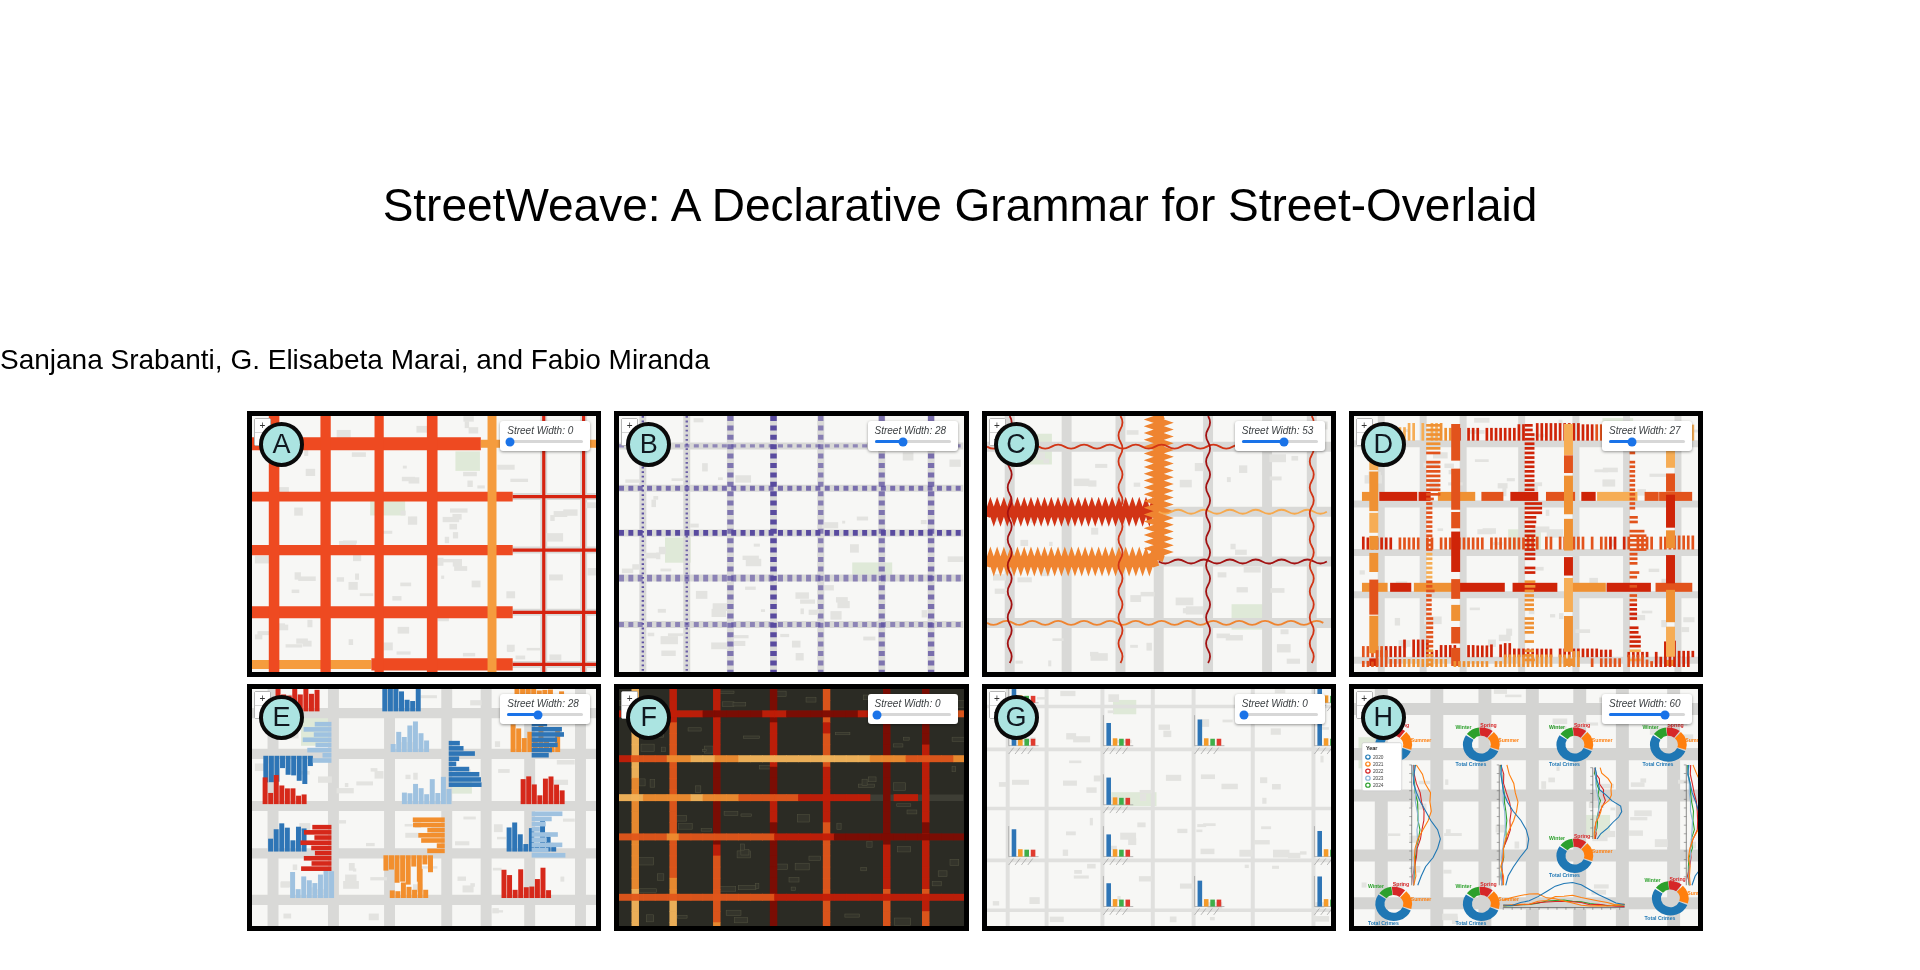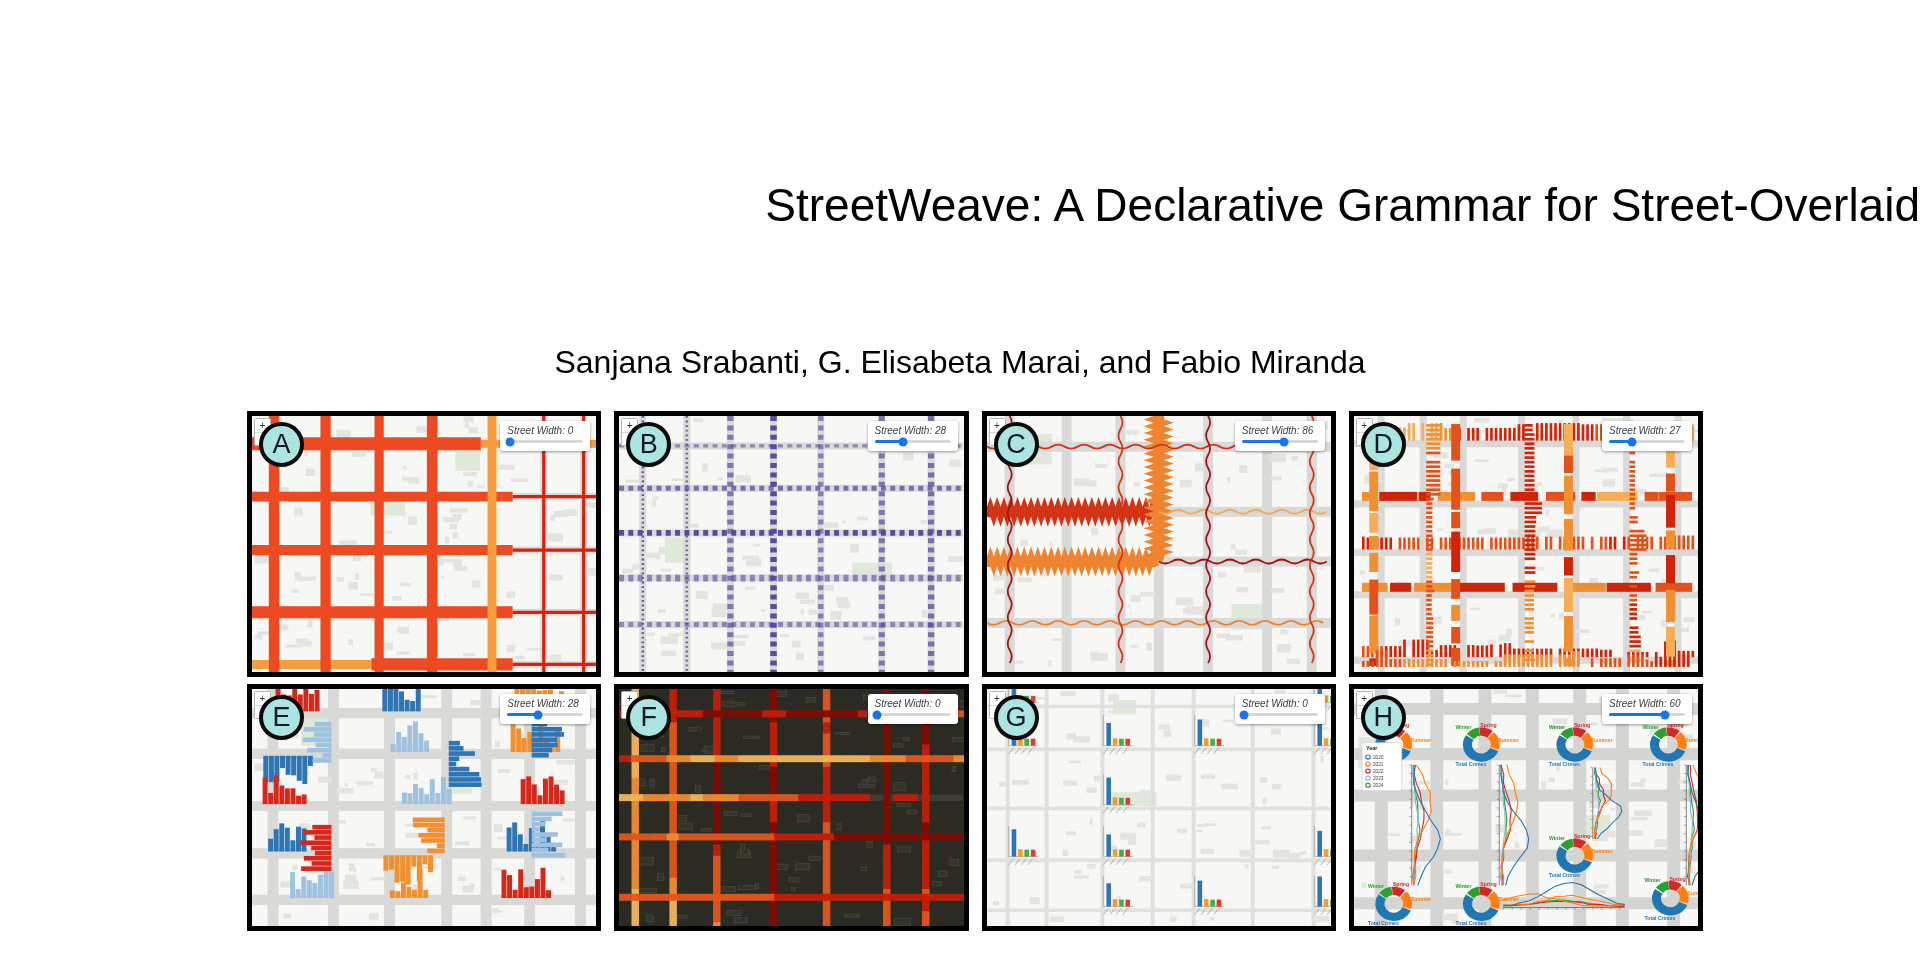--- a/index.html
+++ b/index.html
@@ -1,22 +1,22 @@
 <!DOCTYPE html>
 <html><head>
 <meta charset="utf-8">
 <style>
   html,body{margin:0;padding:0;background:#ffffff;}
   body{width:1920px;height:970px;position:relative;overflow:hidden;
        font-family:"Liberation Sans",sans-serif;}
   .stage{position:absolute;inset:0;background:#fff;}
-  .title{position:absolute;top:172px;left:0;width:100%;text-align:right;
+  .title{position:absolute;top:172px;left:0;width:100%;text-align:center;
          font-size:46px;line-height:66px;color:#000;}
-  .authors{position:absolute;top:344px;left:0;width:100%;text-align:center;
-           font-size:32px;color:#000;}
+  .authors{position:absolute;top:344px;left:0;width:100%;text-align:left;
+           font-size:28px;color:#000;}
   .figure{position:absolute;left:247px;top:411px;width:1456px;height:524px;
           display:grid;grid-template-columns:repeat(4,1fr);
           grid-template-rows:266px 247px;column-gap:13px;row-gap:7px;}
   .panel{position:relative;border:5px solid #000;background:#f7f7f5;overflow:hidden;}
   .panel svg.map{position:absolute;inset:0;width:100%;height:100%;display:block;}
   .zoomctl{position:absolute;top:2px;left:2px;z-index:1;display:flex;flex-direction:column;
            border:1px solid #b5b5b5;border-radius:2px;background:#fff;}
   .zbtn{width:15px;height:13px;padding:0;margin:0;border:none;background:#fff;
         font-size:10px;line-height:11px;color:#333;cursor:pointer;}
   .zbtn + .zbtn{border-top:1px solid #d5d5d5;}
@@ -348,21 +348,21 @@
           <path d="M134.1613542647101,0 Q138.1613542647101,6.5 134.1613542647101,13 Q130.1613542647101,19.5 134.1613542647101,26 Q138.1613542647101,32.5 134.1613542647101,39 Q130.1613542647101,45.5 134.1613542647101,52 Q138.1613542647101,58.5 134.1613542647101,65 Q130.1613542647101,71.5 134.1613542647101,78 Q138.1613542647101,84.5 134.1613542647101,91 Q130.1613542647101,97.5 134.1613542647101,104 Q138.1613542647101,110.5 134.1613542647101,117 Q130.1613542647101,123.5 134.1613542647101,130 Q138.1613542647101,136.5 134.1613542647101,143 Q130.1613542647101,149.5 134.1613542647101,156 Q138.1613542647101,162.5 134.1613542647101,169 Q130.1613542647101,175.5 134.1613542647101,182 Q138.1613542647101,188.5 134.1613542647101,195 Q130.1613542647101,201.5 134.1613542647101,208 Q138.1613542647101,214.5 134.1613542647101,221 Q130.1613542647101,227.5 134.1613542647101,234 Q138.1613542647101,240.5 134.1613542647101,247" fill="none" stroke="#d23415" stroke-width="1.8"></path>
           <path d="M222.19742794334888,0 Q226.19742794334888,6.5 222.19742794334888,13 Q218.19742794334888,19.5 222.19742794334888,26 Q226.19742794334888,32.5 222.19742794334888,39 Q218.19742794334888,45.5 222.19742794334888,52 Q226.19742794334888,58.5 222.19742794334888,65 Q218.19742794334888,71.5 222.19742794334888,78 Q226.19742794334888,84.5 222.19742794334888,91 Q218.19742794334888,97.5 222.19742794334888,104 Q226.19742794334888,110.5 222.19742794334888,117 Q218.19742794334888,123.5 222.19742794334888,130 Q226.19742794334888,136.5 222.19742794334888,143 Q218.19742794334888,149.5 222.19742794334888,156 Q226.19742794334888,162.5 222.19742794334888,169 Q218.19742794334888,175.5 222.19742794334888,182 Q226.19742794334888,188.5 222.19742794334888,195 Q218.19742794334888,201.5 222.19742794334888,208 Q226.19742794334888,214.5 222.19742794334888,221 Q218.19742794334888,227.5 222.19742794334888,234 Q226.19742794334888,240.5 222.19742794334888,247" fill="none" stroke="#a31111" stroke-width="1.8"></path>
           <path d="M326.406695432961,0 Q330.406695432961,6.5 326.406695432961,13 Q322.406695432961,19.5 326.406695432961,26 Q330.406695432961,32.5 326.406695432961,39 Q322.406695432961,45.5 326.406695432961,52 Q330.406695432961,58.5 326.406695432961,65 Q322.406695432961,71.5 326.406695432961,78 Q330.406695432961,84.5 326.406695432961,91 Q322.406695432961,97.5 326.406695432961,104 Q330.406695432961,110.5 326.406695432961,117 Q322.406695432961,123.5 326.406695432961,130 Q330.406695432961,136.5 326.406695432961,143 Q322.406695432961,149.5 326.406695432961,156 Q330.406695432961,162.5 326.406695432961,169 Q322.406695432961,175.5 326.406695432961,182 Q330.406695432961,188.5 326.406695432961,195 Q322.406695432961,201.5 326.406695432961,208 Q330.406695432961,214.5 326.406695432961,221 Q322.406695432961,227.5 326.406695432961,234 Q330.406695432961,240.5 326.406695432961,247" fill="none" stroke="#d23415" stroke-width="1.8"></path>
         </svg>
       <div class="zoomctl">
         <button class="zbtn">+</button>
         <button class="zbtn">−</button>
       </div>
       <div class="badge">C</div>
       <div class="sliderbox">
-        <div class="slabel">Street Width: 86</div>
+        <div class="slabel">Street Width: 53</div>
         <div class="strack">
             <div class="sfill" style="width: 55%;"></div>
             <div class="sthumb" style="left: 55%;"></div>
           </div>
       </div>
     </div>
 
     <div class="panel">
       <svg class="map" viewBox="0 0 346 256" preserveAspectRatio="none">
           <rect x="0" y="0" width="346" height="256" fill="#f7f7f5"></rect>

